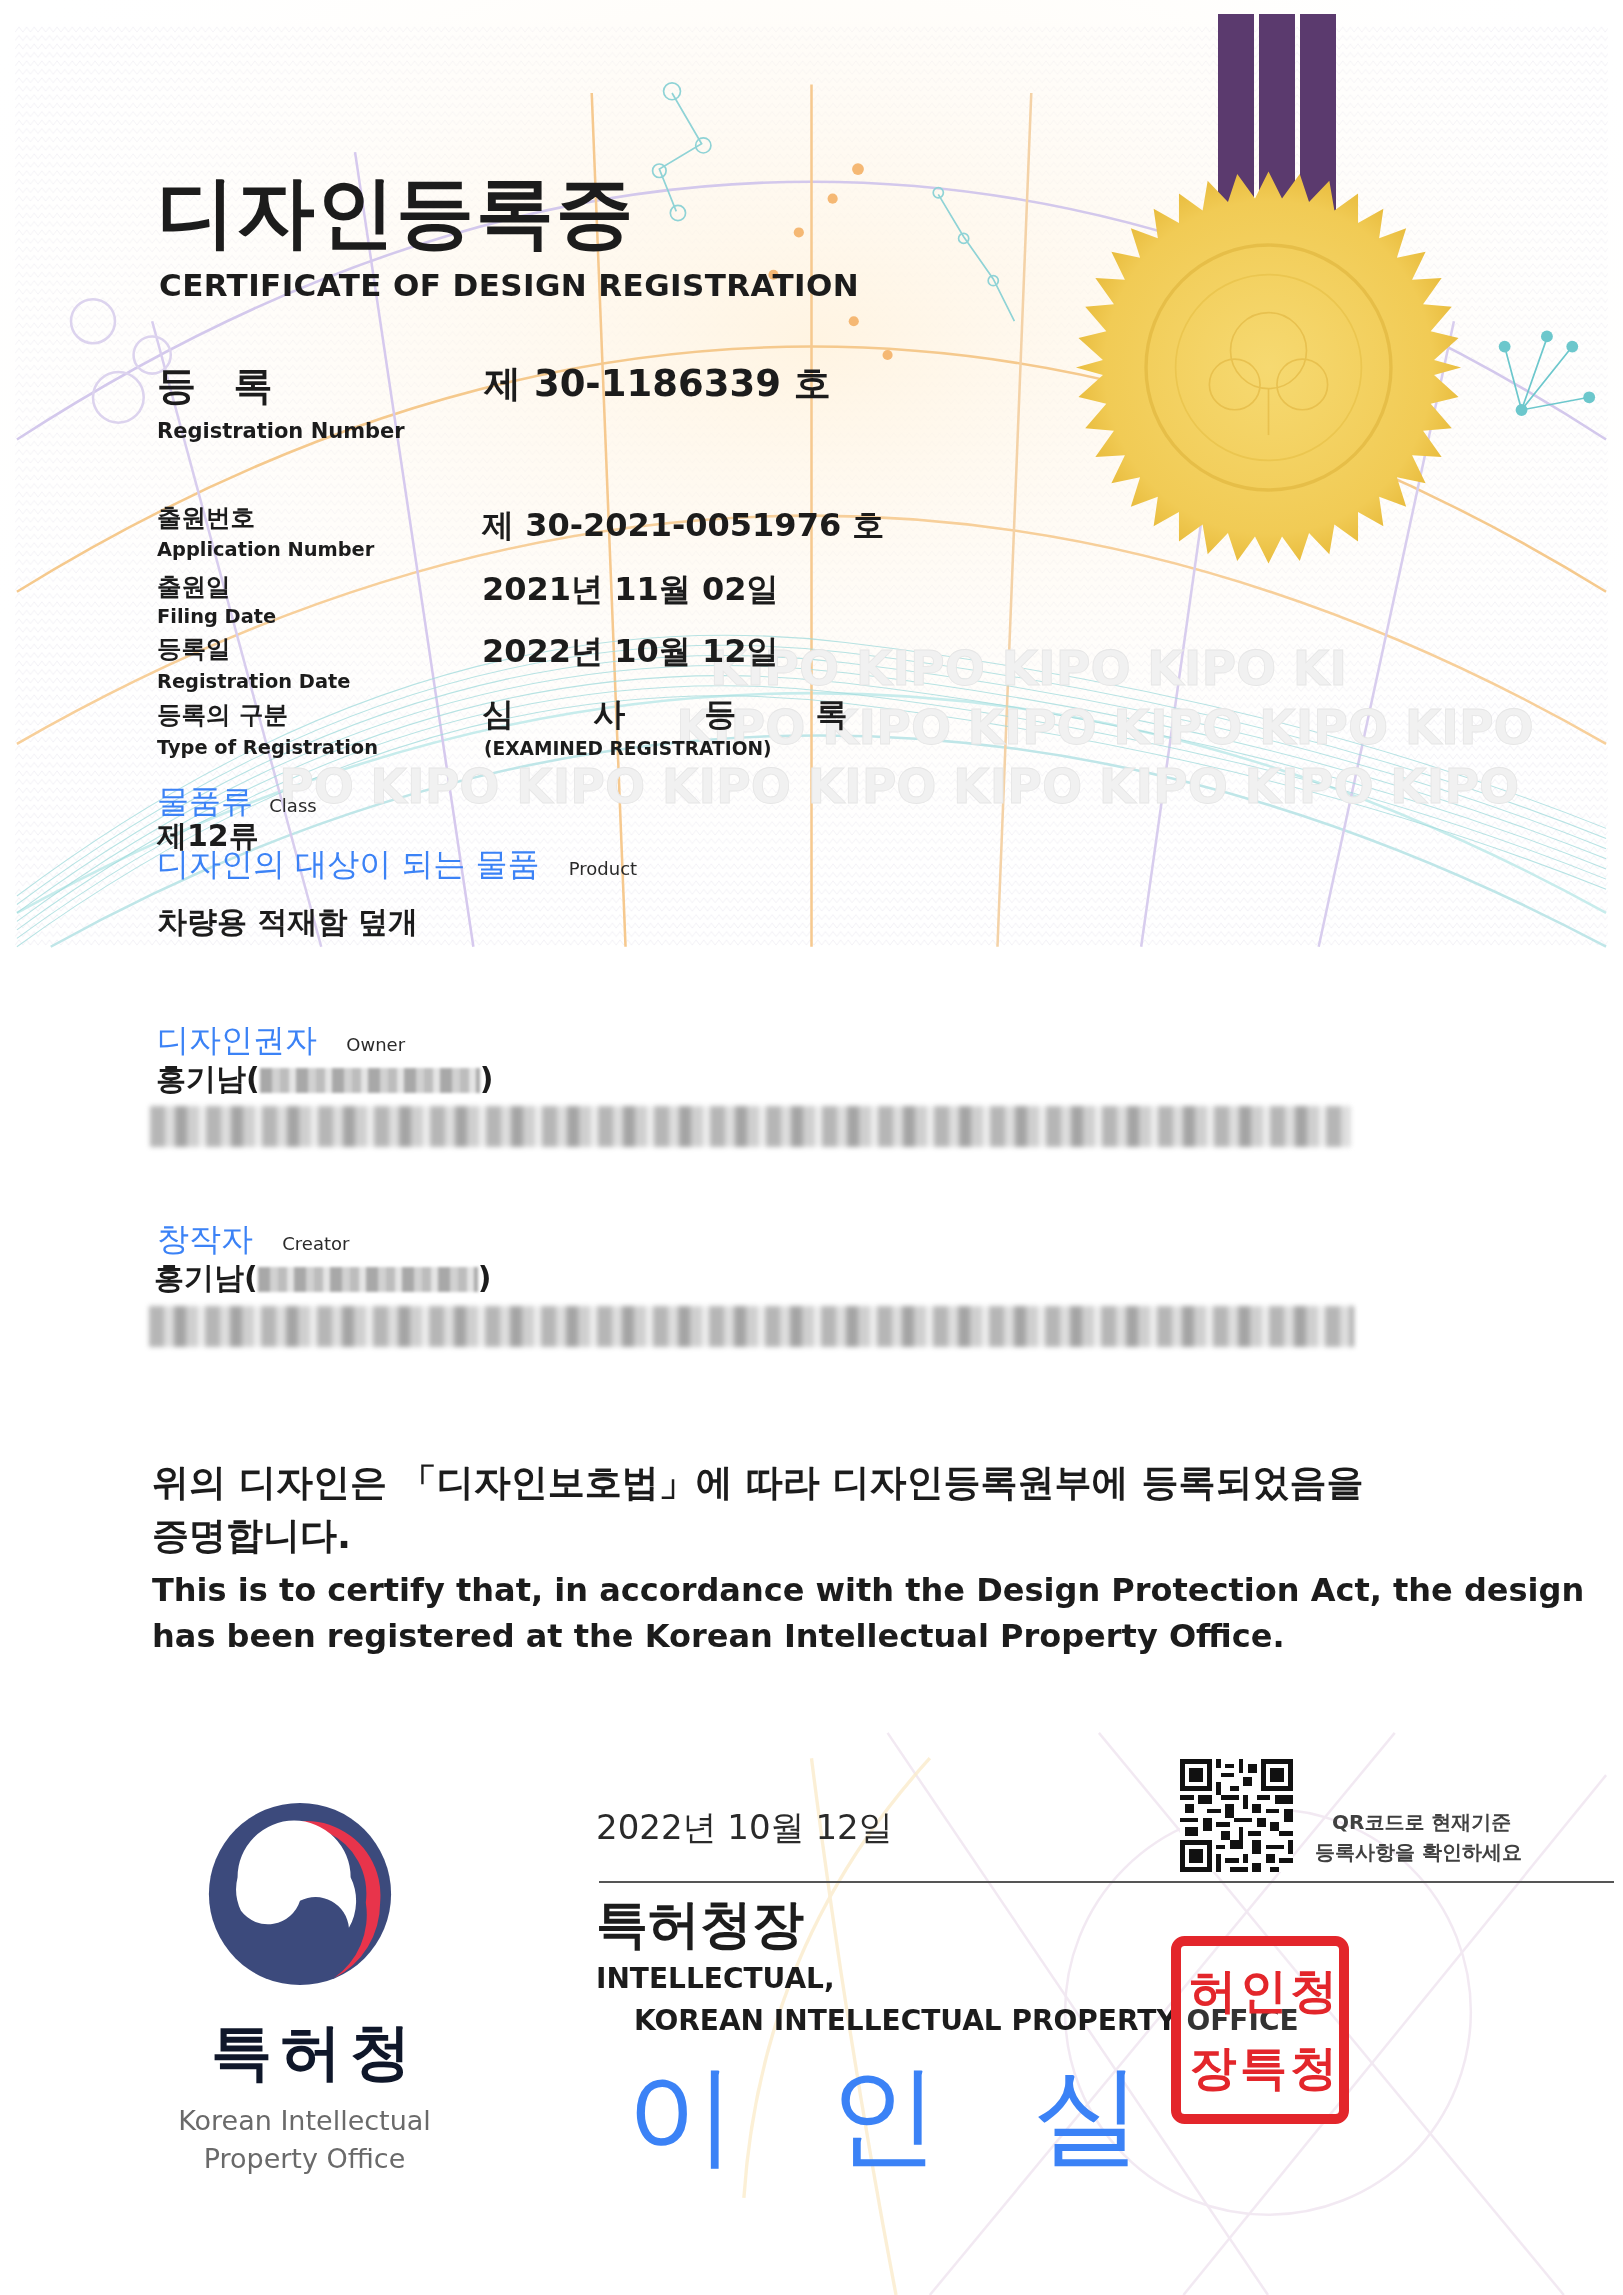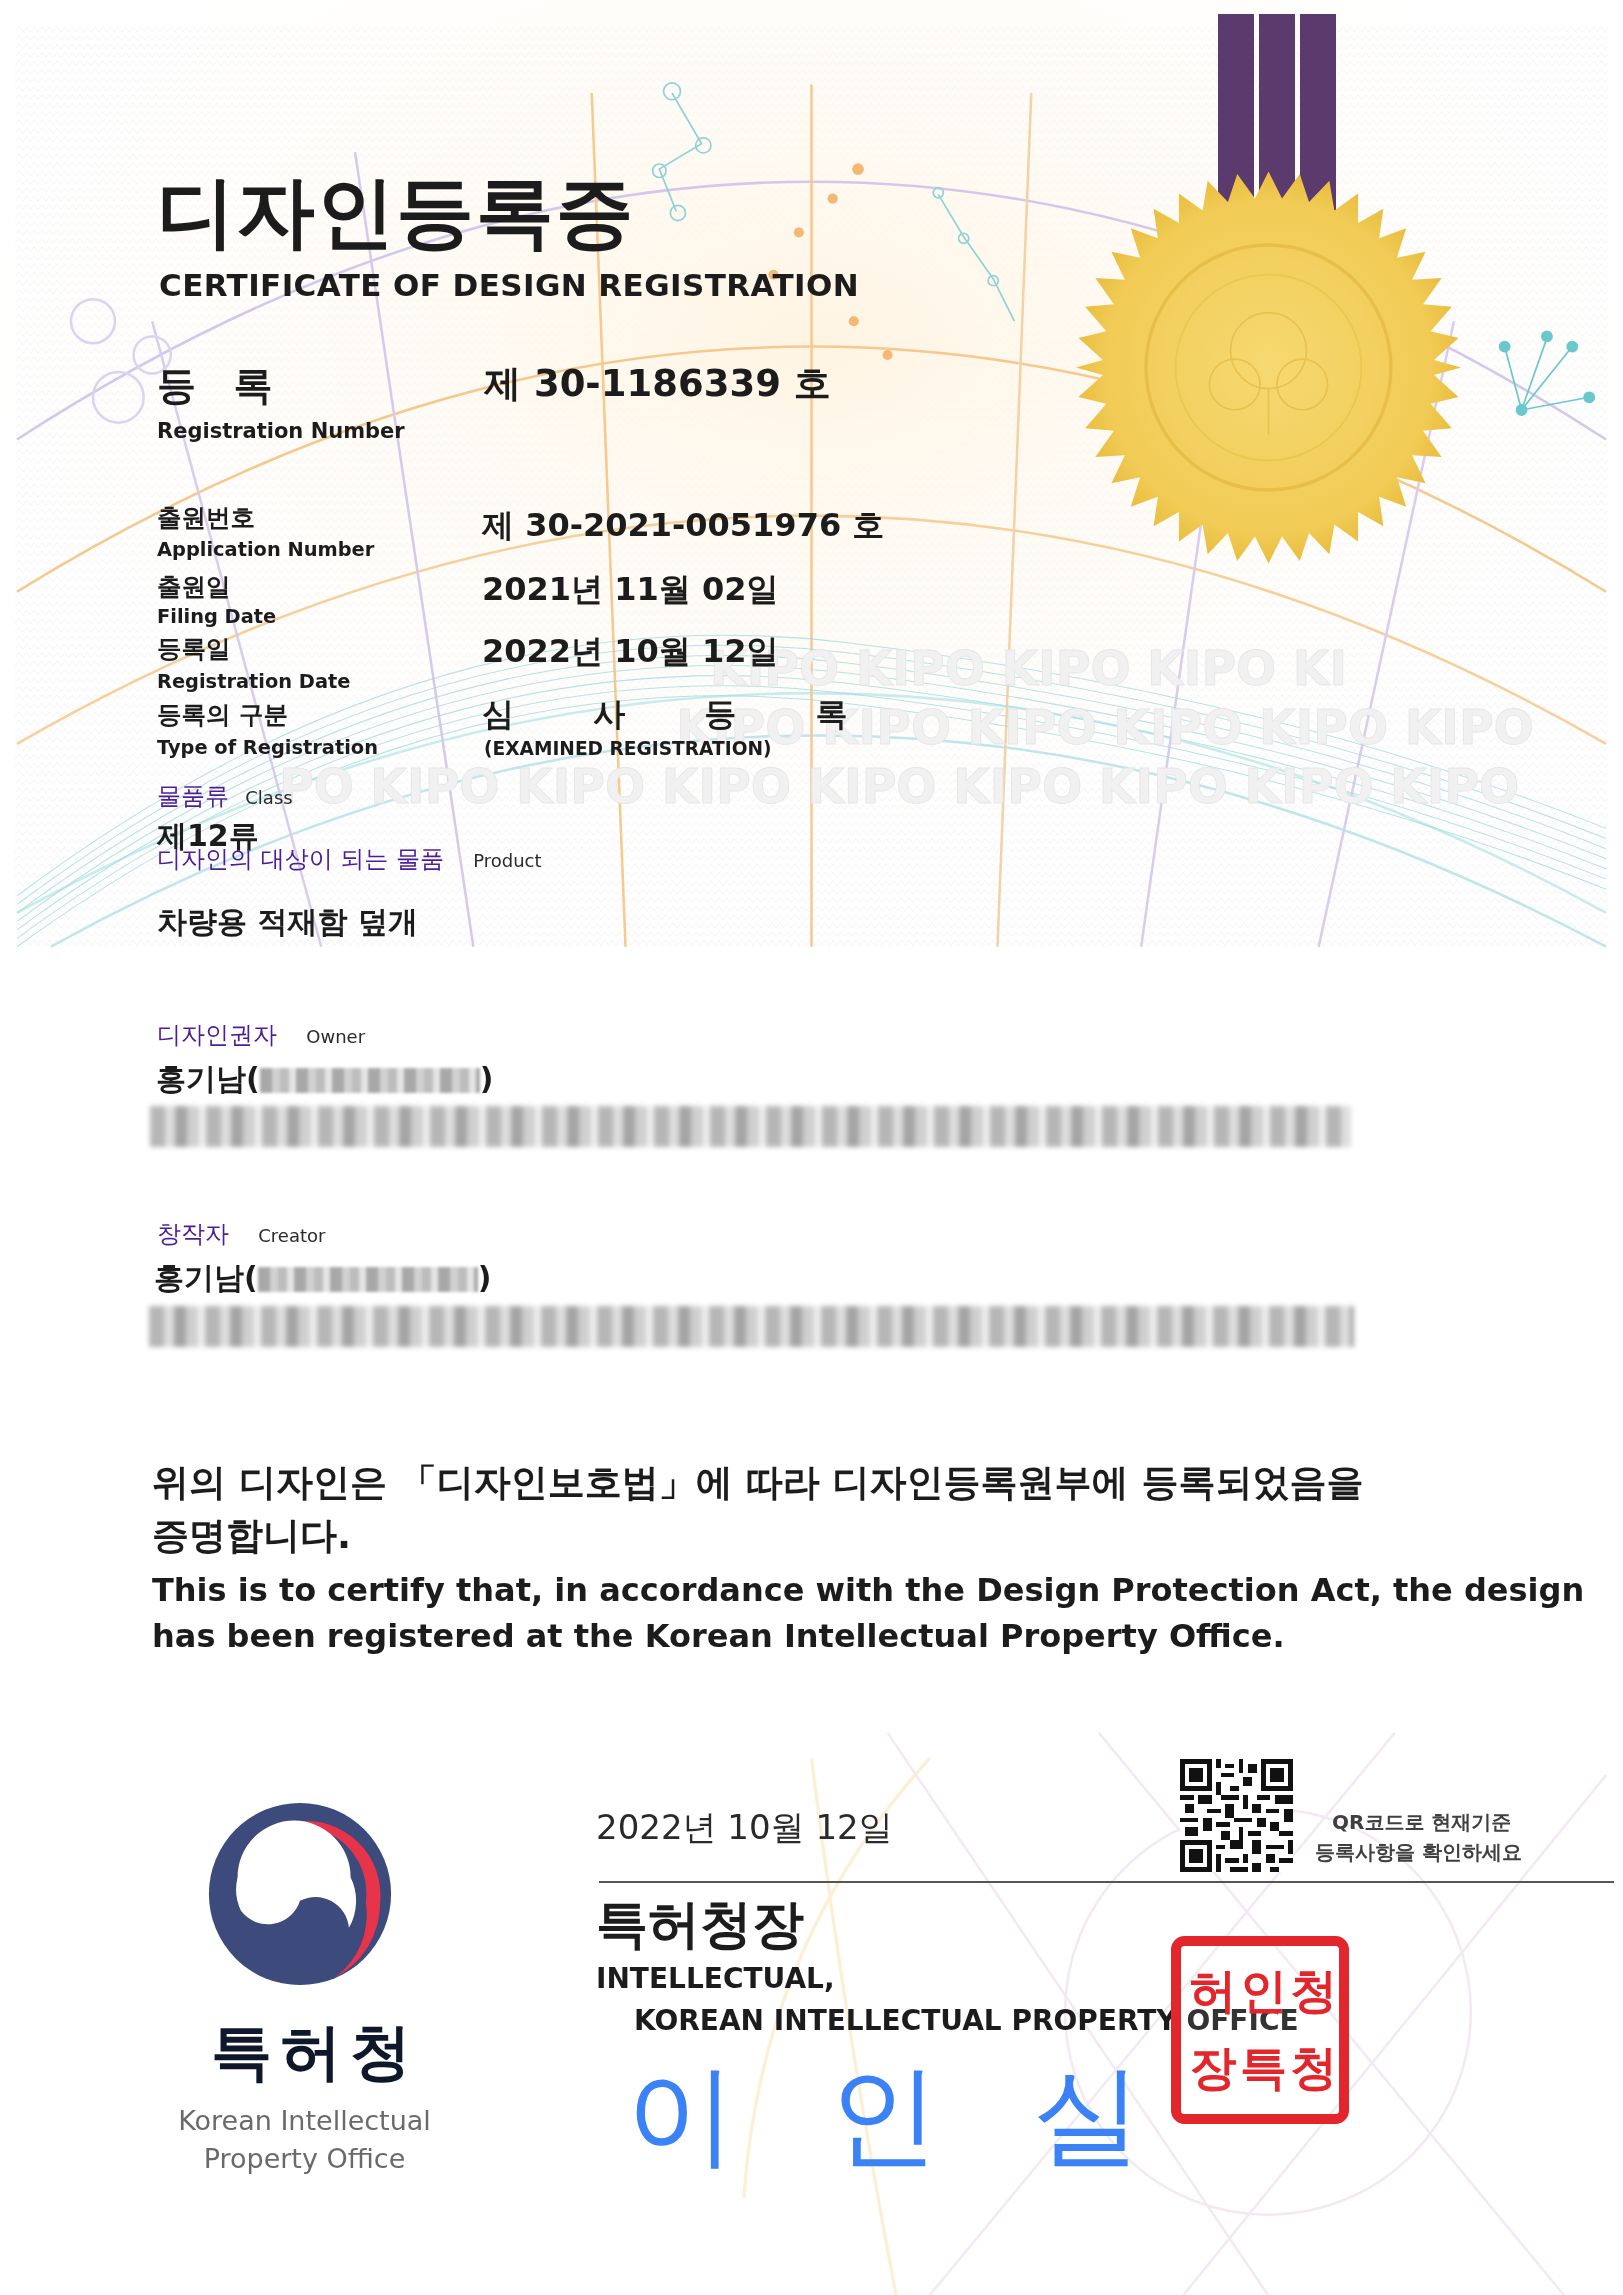--- a/index.html
+++ b/index.html
@@ -12,21 +12,21 @@
   .title-ko { left: 157px; top: 161px; font-size: 78px; font-weight: bold; letter-spacing: 1.7px; }
   .title-en { left: 159px; top: 267px; font-size: 31px; font-weight: bold; letter-spacing: 0.4px; }
 
   .lbl-ko-lg { font-size: 39px; font-weight: bold; letter-spacing: 12px; }
   .lbl-en { font-size: 21px; font-weight: bold; }
   .lbl-ko { font-size: 24.5px; font-weight: bold; }
   .val-lg { font-size: 37px; font-weight: bold; }
   .val { font-size: 32px; font-weight: bold; }
   .val-spaced { font-size: 32px; font-weight: bold; letter-spacing: 34px; }
   .val-sub { font-size: 18.6px; font-weight: bold; }
-  .plain-ko { font-size: 24px; font-weight: normal; color: #4c1d95; }
+  .plain-ko { font-size: 32px; font-weight: normal; color: #3b82f6; }
   .plain-en { font-size: 18px; font-weight: normal; color: #2a2a2a; }
   .bold-val { font-size: 30px; font-weight: bold; }
 
   .redact-inline { display: inline-block; width: 220px; height: 25px; vertical-align: middle;
     background: repeating-linear-gradient(90deg, #9a9a9a 0 12px, #c9c9c9 12px 20px, #b2b2b2 20px 29px, #e0e0e0 29px 36px);
     filter: blur(1.7px); opacity: 0.85; }
   .redact-line { height: 41px; background:
     repeating-linear-gradient(90deg, #a4a4a4 0 15px, #d6d6d6 15px 25px, #8e8e8e 25px 37px, #c4c4c4 37px 49px, #ececec 49px 56px);
     filter: blur(2.5px); opacity: 0.8; }
 

